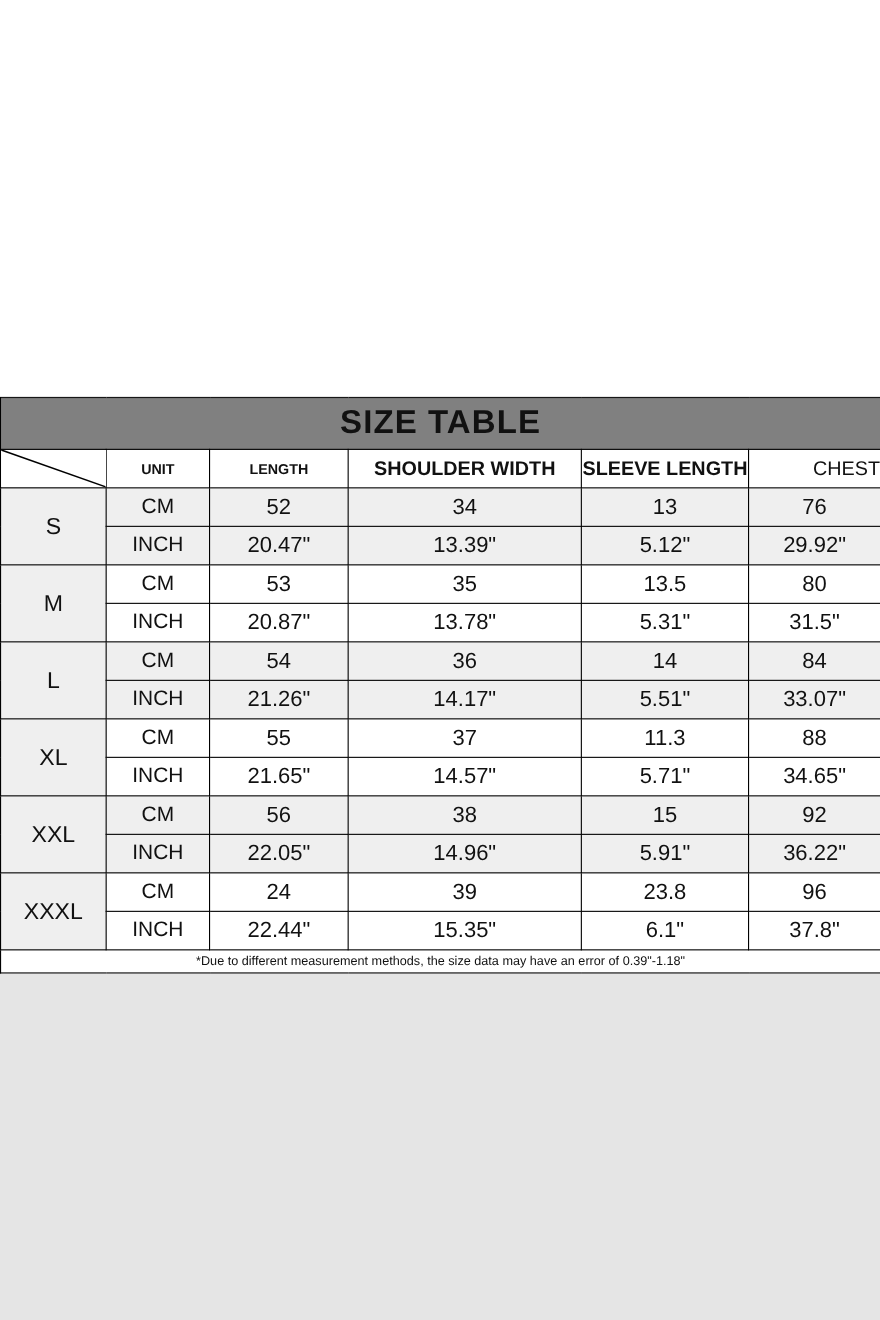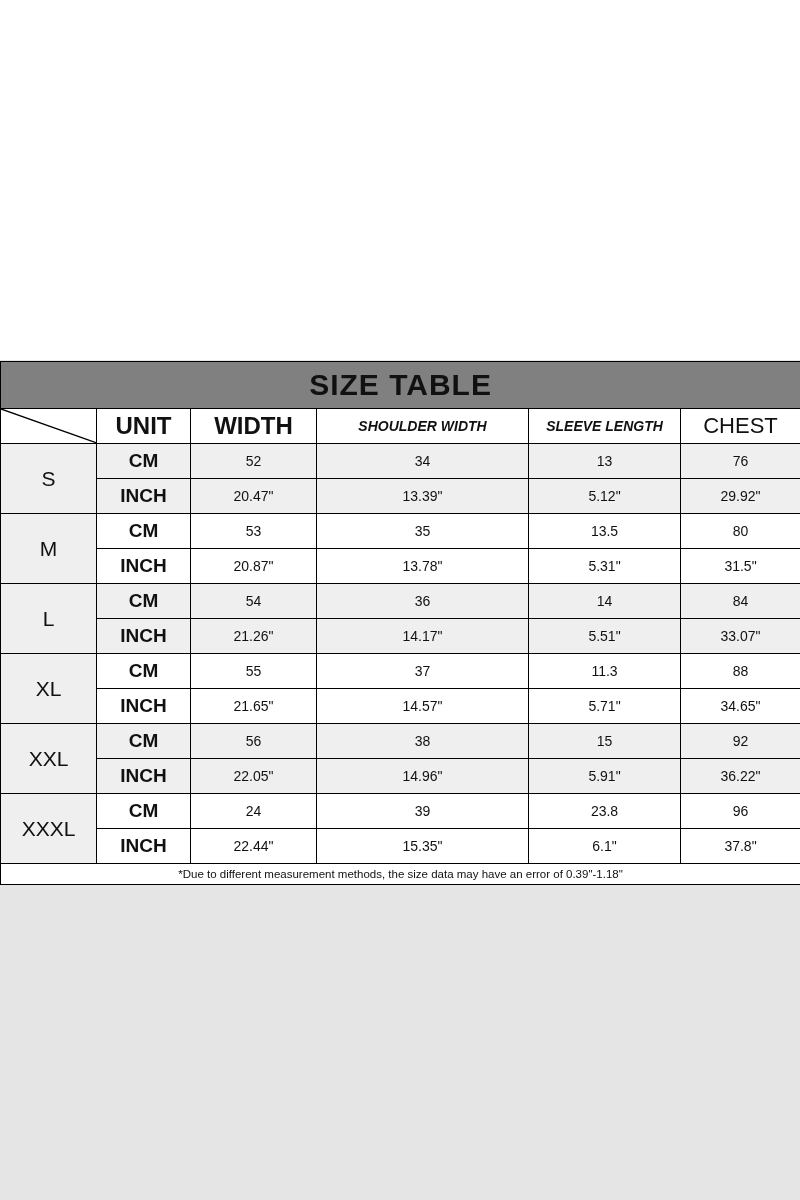--- a/index.html
+++ b/index.html
@@ -55,55 +55,55 @@
     font-size: 30px;
     font-weight: bold;
     letter-spacing: 1px;
     height: 46px;
     border-left: none;
     border-right: none;
     border-top: none;
   }
   .header-row td {
     background: #ffffff;
-    font-size: 24px;
+    font-size: 13px;
     font-weight: bold;
     height: 34px;
   }
   .header-row td.hdr-small {
-    font-size: 14px;
-    font-style: italic;
+    font-size: 18px;
   }
   .header-row td.chest-col {
     font-weight: normal;
-    font-size: 22px;
+    font-size: 18px;
+    text-align: right;
   }
   .corner-cell {
     position: relative;
     background: #ffffff;
     overflow: hidden;
   }
   .corner-cell svg {
     position: absolute;
     left: 0;
     top: 0;
   }
   .size-cell {
     background: #efefef;
     font-size: 21px;
     font-weight: normal;
   }
   .data-cell {
-    font-size: 14px;
+    font-size: 20px;
     height: 34px;
     background: #ffffff;
   }
   .unit-cell {
     font-size: 19px;
-    font-weight: bold;
+    font-weight: normal;
     background: #ffffff;
     margin-top: 36px;
   }
   .rowband td {
     background: #efefef;
   }
   .rowband .unit-cell, .rowband .data-cell {
     background: #efefef;
   }
   .note-row td {
@@ -139,21 +139,21 @@
           <td colspan="6">SIZE TABLE</td>
         </tr>
 
         <tr class="header-row">
           <td class="corner-cell">
             <svg width="96" height="34" viewBox="0 0 96 34">
               <line x1="0" y1="0" x2="96" y2="34" stroke="#000000" stroke-width="1.4"></line>
             </svg>
           </td>
           <td>UNIT</td>
-          <td>WIDTH</td>
+          <td>LENGTH</td>
           <td class="hdr-small">SHOULDER WIDTH</td>
           <td class="hdr-small">SLEEVE LENGTH</td>
           <td class="chest-col">CHEST</td>
         </tr>
 
         <tr class="rowband">
           <td class="size-cell" rowspan="2">S</td>
           <td class="unit-cell">CM</td>
           <td class="data-cell">52</td>
           <td class="data-cell">34</td>

